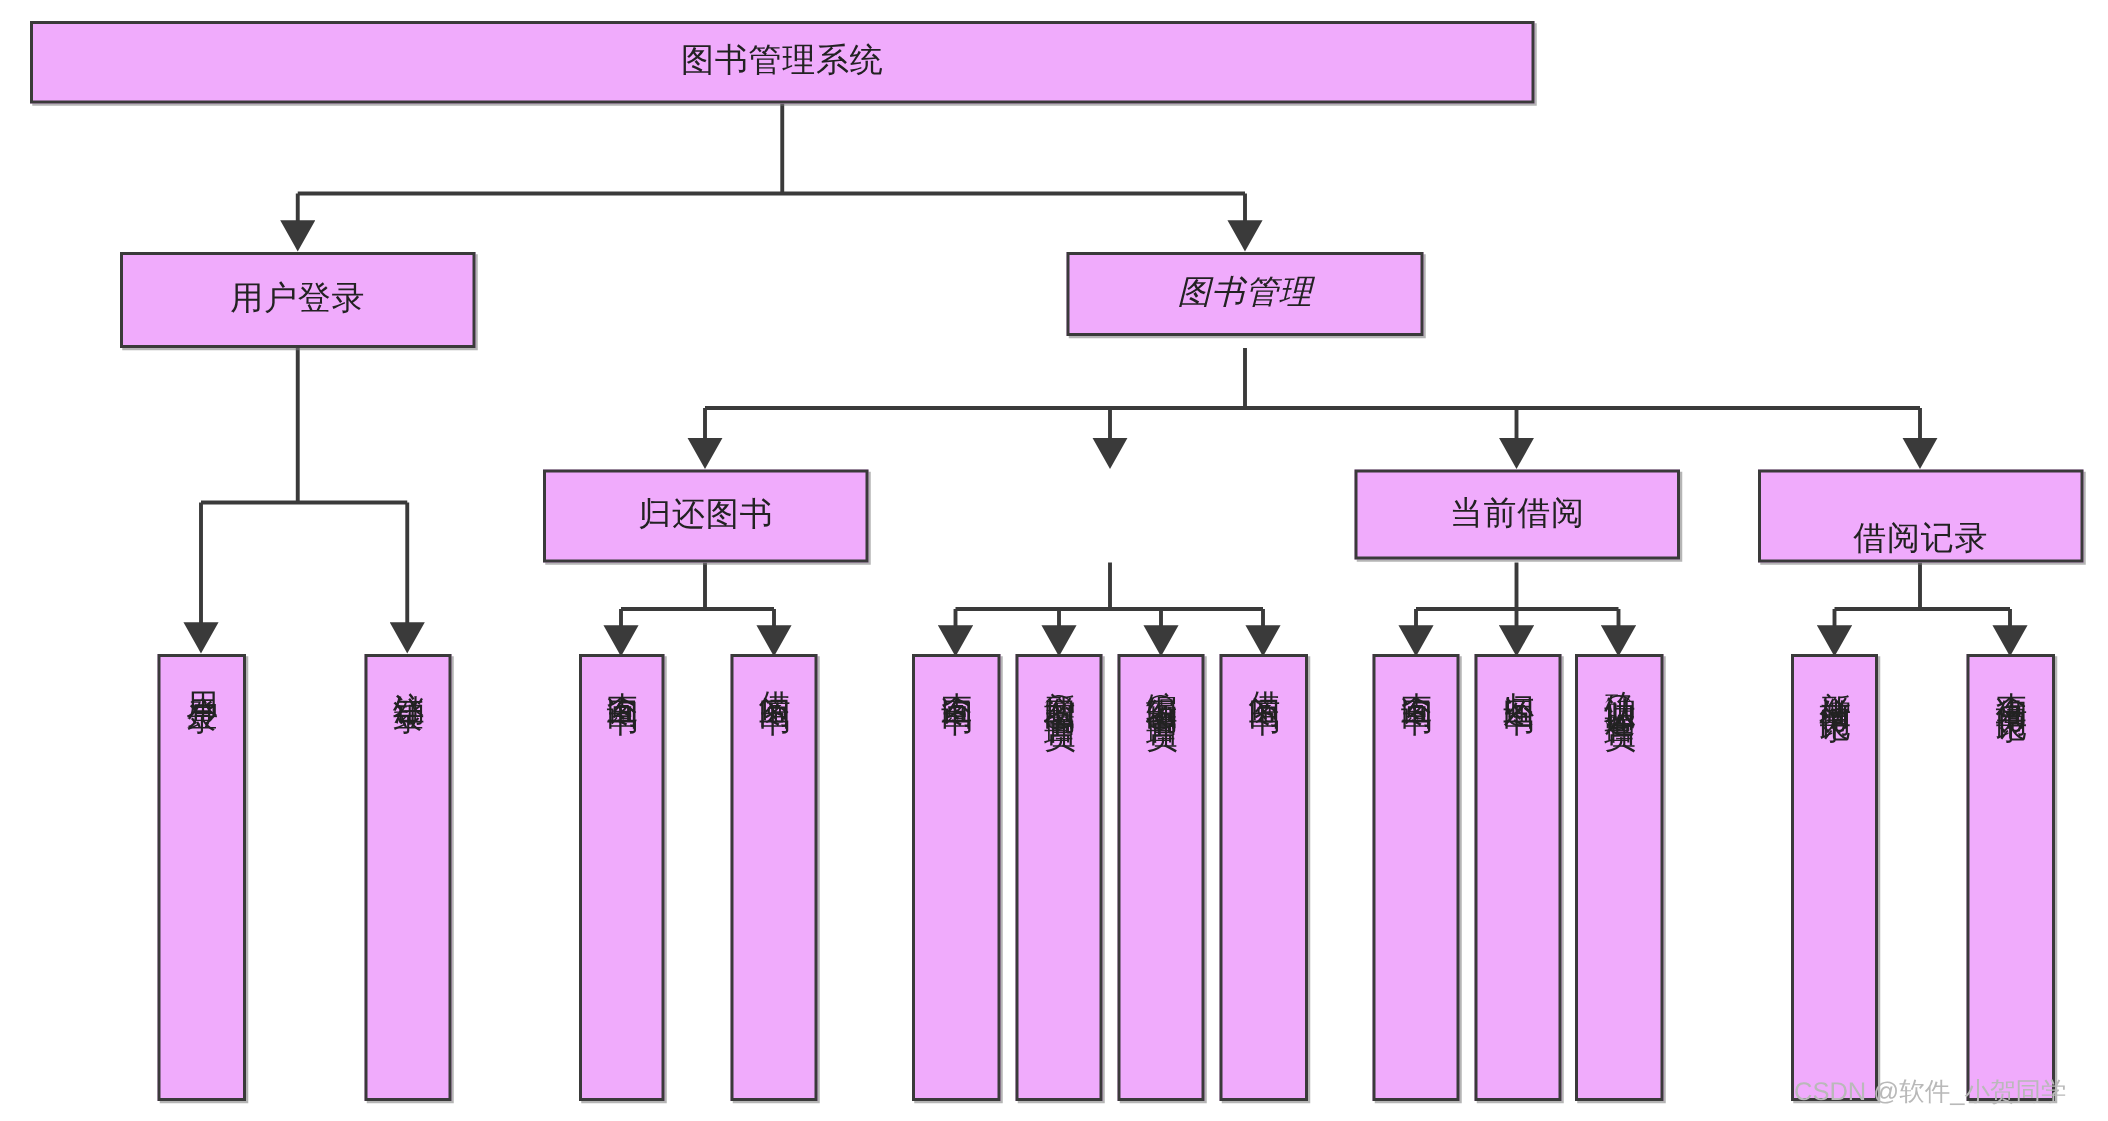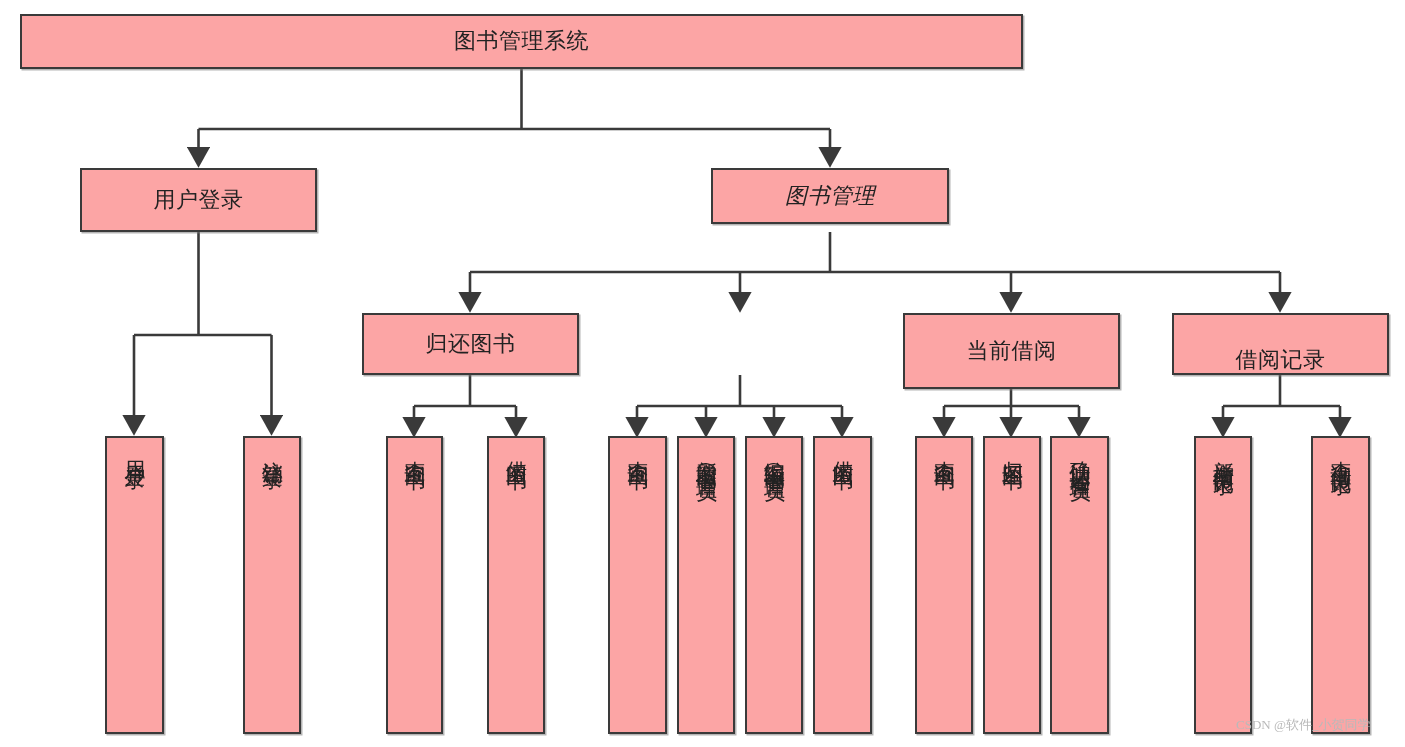--- a/index.html
+++ b/index.html
@@ -22,21 +22,21 @@
     position: absolute;
     left: 0;
     top: 0;
     width: 1405px;
     height: 747px;
     pointer-events: none;
   }
   .node {
     position: absolute;
     box-sizing: border-box;
-    background: #fca5a5;
+    background: #f0abfc;
     border: 2px solid #3a3a3a;
     box-shadow: 1.5px 1.5px 0 0 rgba(120,120,120,0.55);
     display: flex;
     align-items: center;
     justify-content: center;
     z-index: 2;
   }
   .node-label {
     color: #222222;
     text-align: center;
@@ -55,25 +55,24 @@
   .node.vert .node-label {
     writing-mode: vertical-rl;
     text-orientation: upright;
     font-size: 21px;
     letter-spacing: 3px;
     line-height: 1;
   }
   .watermark {
     position: absolute;
     color: #b9b9b9;
-    font-size: 13px;
+    font-size: 17px;
     white-space: nowrap;
     z-index: 5;
-    font-family: Liberation Serif, serif;
-    padding-left: 40px;
+    font-family: Liberation Sans, sans-serif;
   }
 </style>
 </head>
 <body>
 
 <div id="diagram-root">
 
   <svg id="wire-layer" viewBox="0 0 1405 747" width="1405" height="747" xmlns="http://www.w3.org/2000/svg">
     <defs>
       <marker id="arrowhead" markerWidth="8" markerHeight="9" refX="1.2" refY="4.5" orient="auto" markerUnits="strokeWidth">
@@ -132,21 +131,21 @@
   <div class="node horiz" style="left:80px; top:168px; width:237px; height:64px;">
     <span class="node-label">用户登录</span>
   </div>
   <div class="node horiz" style="left:711px; top:168px; width:238px; height:56px;font-style:italic;">
     <span class="node-label">图书管理</span>
   </div>
 
   <div class="node horiz" style="left:362px; top:313px; width:217px; height:62px;">
     <span class="node-label">归还图书</span>
   </div>
-  <div class="node horiz" style="left:903px; top:313px; width:217px; height:76px;">
+  <div class="node horiz" style="left:903px; top:313px; width:217px; height:60px;">
     <span class="node-label">当前借阅</span>
   </div>
   <div class="node horiz" style="left:1172px; top:313px; width:217px; height:62px;align-items:flex-end;">
     <span class="node-label">借阅记录</span>
   </div>
 
   <div class="node vert" style="left:105px; top:436px; width:59px; height:298px;">
     <span class="node-label">用户登录</span>
   </div>
   <div class="node vert" style="left:243px; top:436px; width:58px; height:298px;">

